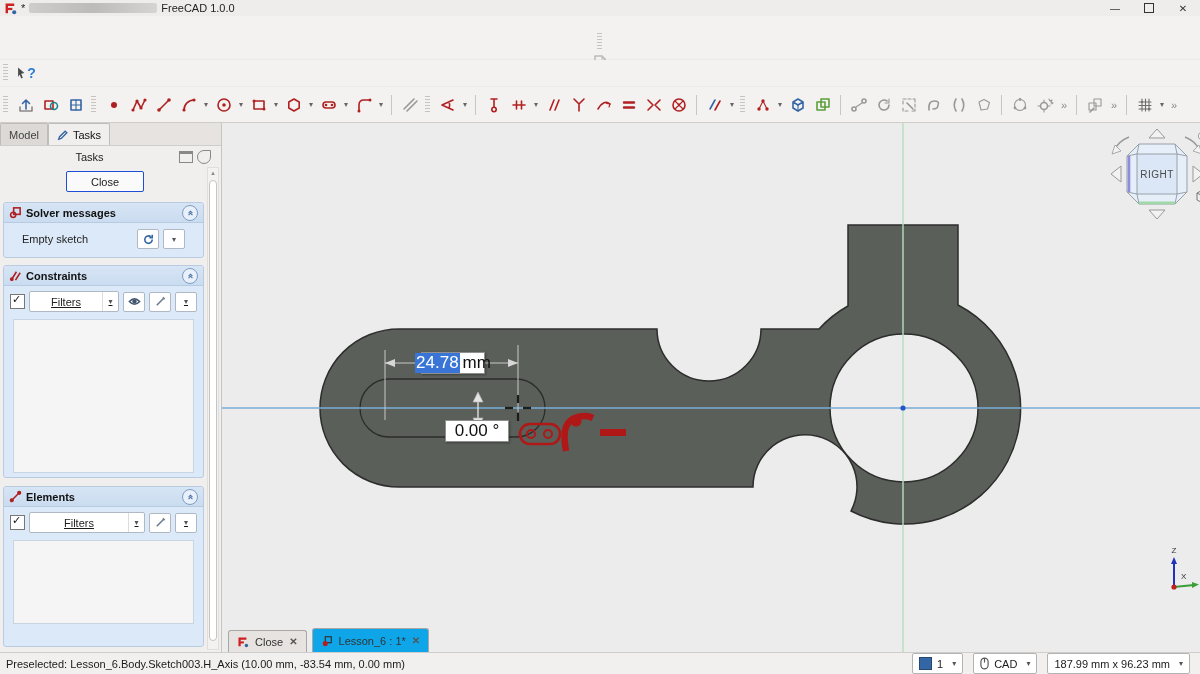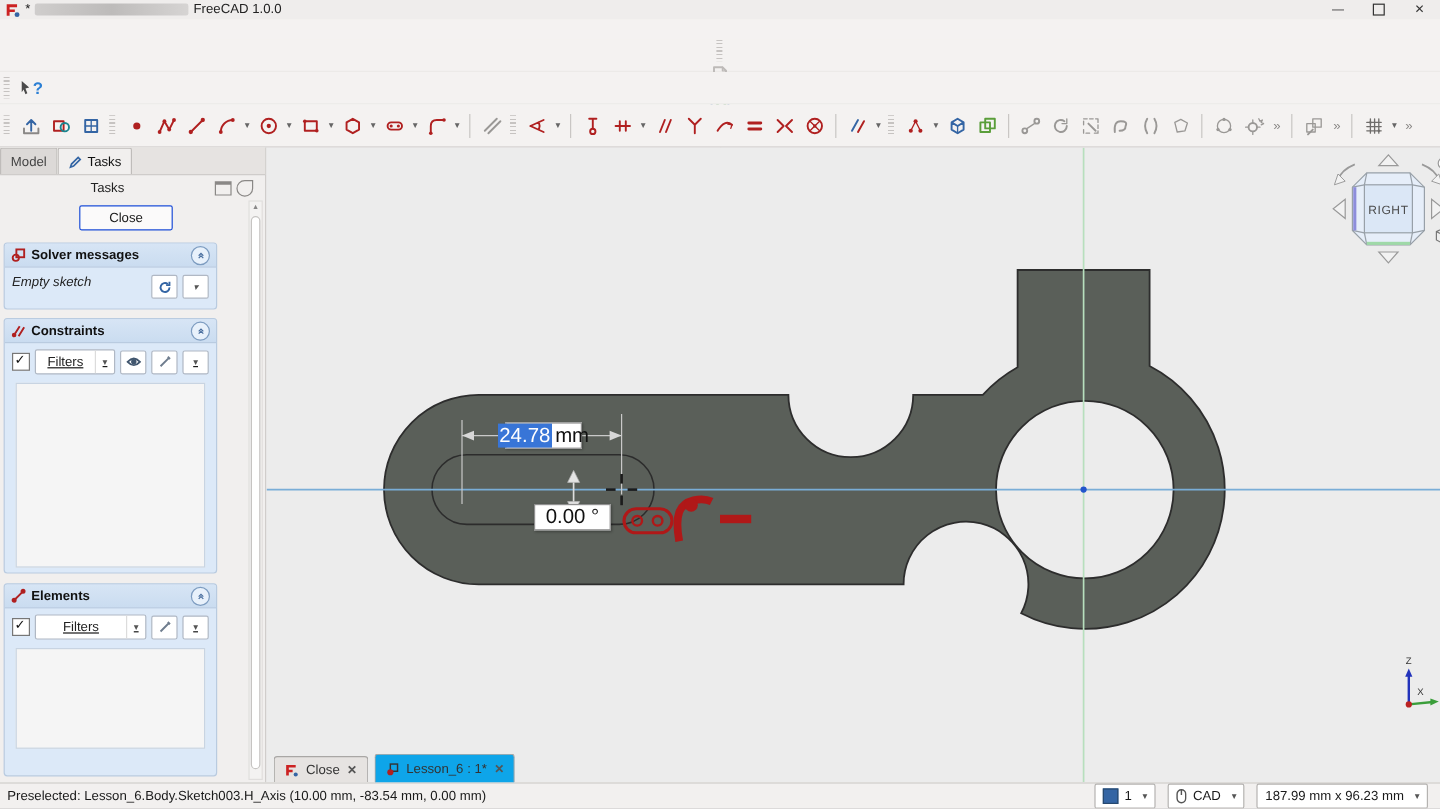--- a/index.html
+++ b/index.html
@@ -69,30 +69,30 @@
   .dlinkicon{width:12px;height:12px;border:1px solid #8a8886;border-radius:50% 0 50% 50%;
              margin-right:10px;flex:none;}
   .closebtn{position:absolute;left:66px;top:48px;width:76px;height:19px;background:#fbfafa;
             border:1px solid #1d4ed8;border-radius:2px;display:flex;align-items:center;
             justify-content:center;font-size:11px;}
   .vscroll{position:absolute;right:2px;top:44px;bottom:2px;width:12px;background:#f3f2f1;
            border:1px solid #e0dedd;box-sizing:border-box;}
   .vscroll .up{height:10px;text-align:center;font-size:6px;color:#888;line-height:10px;}
   .vscroll .thumb{position:absolute;left:1px;right:1px;top:12px;bottom:8px;background:#ffffff;
                   border:1px solid #c6c4c2;border-radius:4px;}
-  .section{position:absolute;left:3px;width:178px;border:1px solid #b9cbe0;border-radius:3px;
+  .section{position:absolute;left:3px;width:201px;border:1px solid #b9cbe0;border-radius:3px;
            background:#dce9f8;overflow:hidden;box-sizing:border-box;}
   .sechdr{height:19px;background:linear-gradient(#d7e5f5,#cadcf0);border-bottom:1px solid #b9cbe0;
           display:flex;align-items:center;gap:4px;padding:0 5px;}
   .sechdr .st{font-weight:bold;color:#111;flex:1;}
   .sechdr svg.hicon{width:13px;height:13px;fill:none;stroke:#b02020;stroke-width:1.7;flex:none;}
   .collapse{width:14px;height:14px;border:1px solid #7d9cc0;border-radius:50%;flex:none;
             display:flex;align-items:center;justify-content:center;background:#e8f1fb;}
   .collapse svg{width:9px;height:9px;fill:none;stroke:#4a6f9f;stroke-width:1.6;}
-  .solverrow{display:flex;padding:6px 6px;gap:4px;font-style:italic;}
+  .solverrow{display:flex;align-items:center;padding:6px 18px;gap:4px;}
   .solverrow .msg{flex:1;color:#222;}
   .minibtn{width:20px;height:18px;background:#fff;border:1px solid #b0b8c4;border-radius:2px;
            display:flex;align-items:center;justify-content:center;flex:none;}
   .minibtn svg{width:13px;height:13px;fill:none;stroke:#3465a4;stroke-width:1.7;}
   .minibtn.dd::before{content:"▾";font-size:8px;color:#555;}
   .filterrow{display:flex;align-items:center;gap:4px;padding:5px 6px;text-decoration:underline;}
   .checkbox{width:13px;height:13px;background:#fff;border:1px solid #777;position:relative;flex:none;}
   .checkbox::after{content:"✓";position:absolute;left:1px;top:-2px;font-size:11px;color:#111;}
   .fcombo{flex:1;height:19px;background:#fff;border:1px solid #b0b8c4;border-radius:2px;
           display:flex;align-items:center;}

